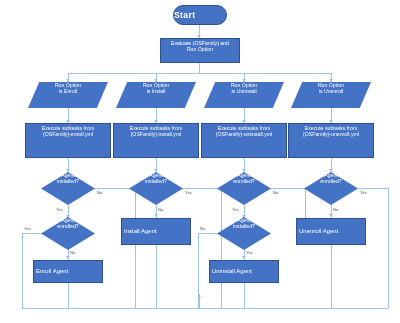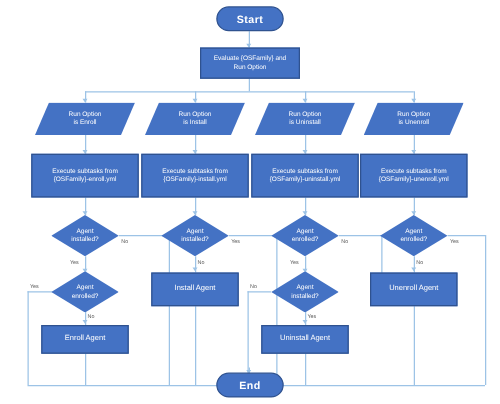--- a/index.html
+++ b/index.html
@@ -2,21 +2,21 @@
 <html><head>
 <meta charset="utf-8">
 <style>
   html,body{margin:0;padding:0;background:#ffffff;}
   body{width:400px;height:323px;overflow:hidden;
        font-family:"Liberation Sans","DejaVu Sans",sans-serif;}
   #canvas{position:relative;width:400px;height:323px;background:#ffffff;}
 
   
   .shape{position:absolute;box-sizing:border-box;color:#ffffff;
-         display:flex;align-items:center;justify-content:center;
+         display:flex;align-items:center;
          text-align:center;line-height:1.18;z-index:3;}
 
   .proc{background:#4472C4;border:1px solid #2F528F;font-size:5.2px;
         padding:1px 2px;}
   .term{background:#4472C4;border:1px solid #2F528F;border-radius:999px;
         font-size:8.5px;font-weight:600;letter-spacing:.4px;}
 
   
   .para{background:transparent;border:none;font-size:5.2px;}
   .para .para-bg{position:absolute;inset:0;background:#4472C4;
@@ -230,17 +230,14 @@
     <span class="dia-tx">Agent</span>
     <span class="dia-tx">enrolled?</span>
   </div>
   <span class="lbl" style="left:360px;top:190px;">Yes</span>
   <span class="lbl" style="left:333px;top:207px;">No</span>
 
   <div class="shape proc" style="left:296px;top:218px;width:70px;height:27px;font-size:6px;">
     <span>Unenroll Agent</span>
   </div>
 
-  <div class="shape term" style="left:173px;top:298px;width:54px;height:20px;">
-    <span>End</span>
-  </div>
 
 </div>
 
 </body></html>

